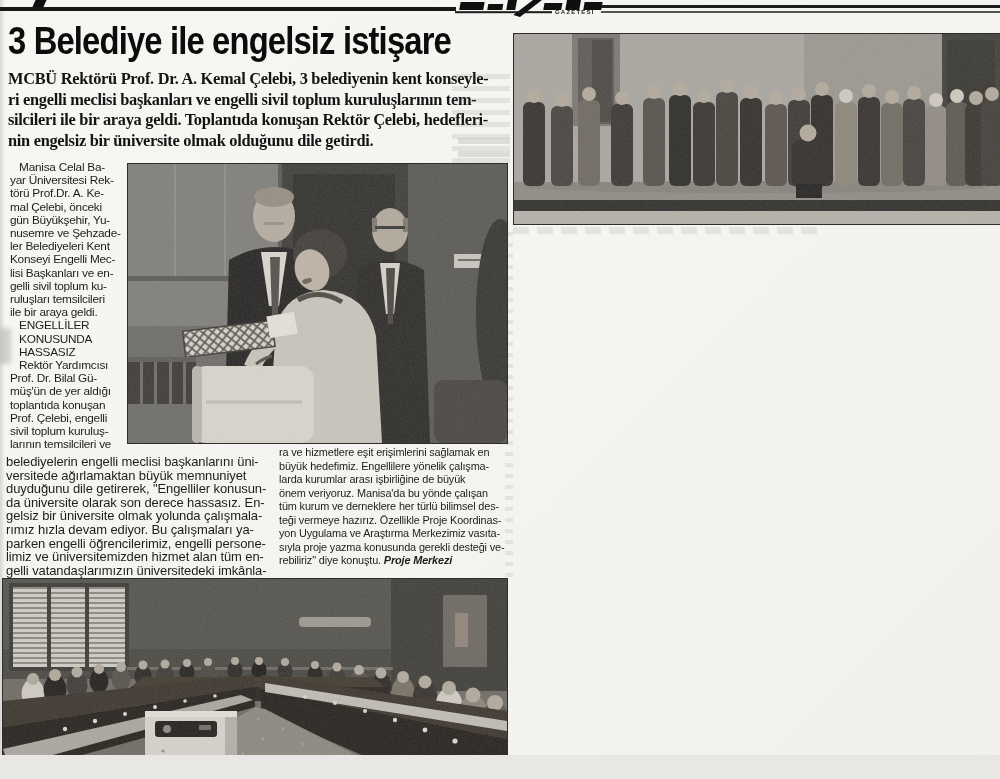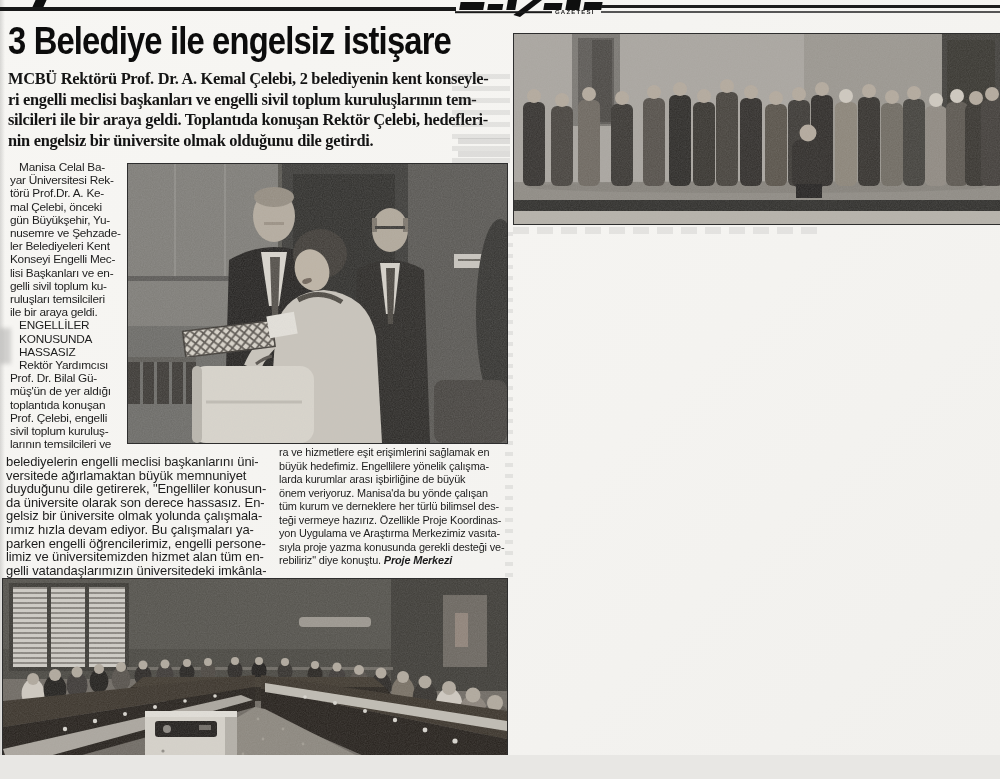--- a/index.html
+++ b/index.html
@@ -72,21 +72,21 @@
       </g>
       <rect x="0" y="11.2" width="97" height="2" fill="#1b1b1b"></rect>
     </svg>
     <span class="gazette">GAZETESİ</span>
   </div>
 
   <div class="rule-right-a"></div>
   <div class="rule-right-b"></div>
 
   <h1 class="headline">3 Belediye ile engelsiz istişare</h1>
-  <p class="lead">MCBÜ Rektörü Prof. Dr. A. Kemal Çelebi, 2 belediyenin kent konseyle-
+  <p class="lead">MCBÜ Rektörü Prof. Dr. A. Kemal Çelebi, 3 belediyenin kent konseyle-
 ri engelli meclisi başkanları ve engelli sivil toplum kuruluşlarının tem-
 silcileri ile bir araya geldi. Toplantıda konuşan Rektör Çelebi, hedefleri-
 nin engelsiz bir üniversite olmak olduğunu dile getirdi.</p>
 
   <div class="bleed bleed-lead"></div>
   <div class="bleed bleed-lead2"></div>
   <div class="bleed bleed-right-edge"></div>
   <div class="bleed bleed-under-photo"></div>
   <div class="bleed smudge"></div>
 

